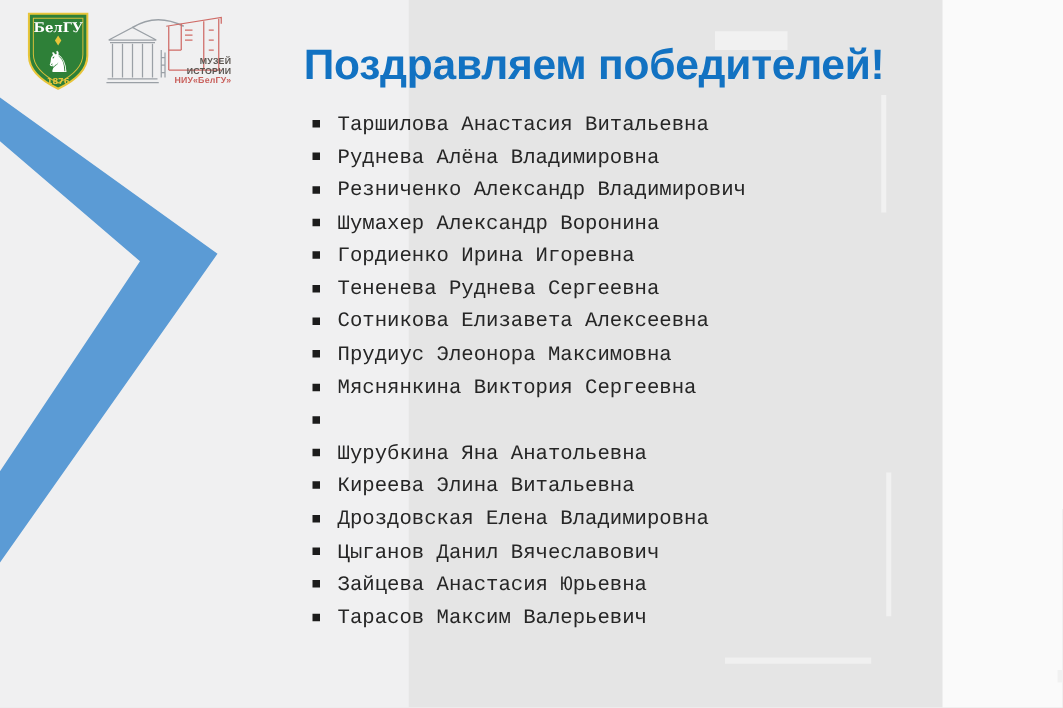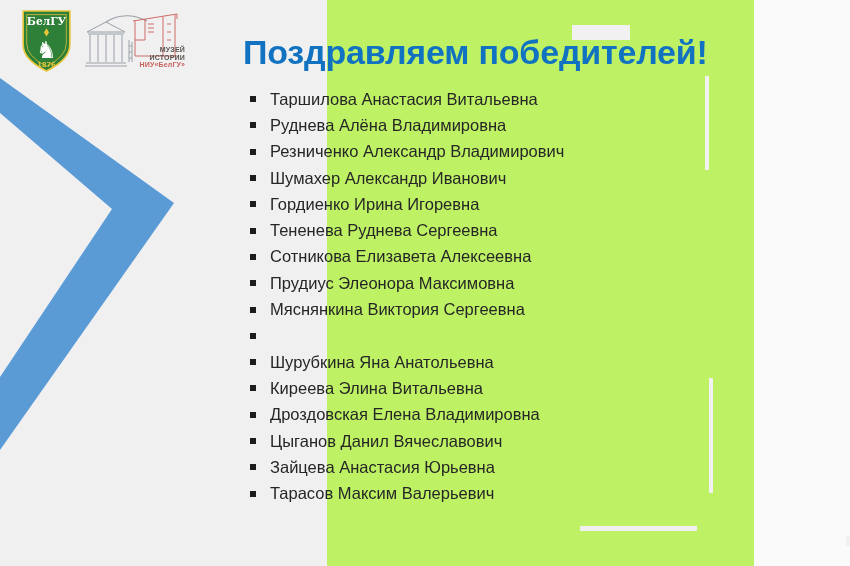--- a/index.html
+++ b/index.html
@@ -3,21 +3,21 @@
 <meta charset="utf-8">
 <style>
   * { margin: 0; padding: 0; box-sizing: border-box; }
   html, body { width: 850px; height: 566px; }
   body { font-family: "Liberation Sans", sans-serif; background: #ffffff; }
 
   #slide {
     position: relative;
     width: 850px;
     height: 566px;
-    background: #bef264;
+    background: #e5e5e5;
     overflow: hidden;
   }
 
   .gray-panel {
     position: absolute;
     left: 0; top: 0;
     width: 327px; height: 566px;
     background: #f0f0f1;
   }
 
@@ -92,20 +92,21 @@
   }
   .bullet {
     width: 6px; height: 6px;
     background: #1c1c1c;
     margin-right: 14px;
     flex: none;
   }
   .winner-name {
     font-size: 16.5px;
     color: #262626;
+    font-family: Liberation Mono, monospace;
   }
 </style>
 </head>
 <body>
 
 <div id="slide">
 
   <div class="gray-panel"></div>
   <div class="right-band"></div>
 
@@ -165,21 +166,21 @@
   <li>
       <span class="bullet"></span>
       <span class="winner-name">Руднева Алёна Владимировна</span>
     </li>
       <li>
       <span class="bullet"></span>
       <span class="winner-name">Резниченко Александр Владимирович</span>
     </li>
       <li>
       <span class="bullet"></span>
-      <span class="winner-name">Шумахер Александр Иванович</span>
+      <span class="winner-name">Шумахер Александр Воронина</span>
     </li>
       <li>
       <span class="bullet"></span>
       <span class="winner-name">Гордиенко Ирина Игоревна</span>
     </li>
       <li>
       <span class="bullet"></span>
       <span class="winner-name">Тененева Руднева Сергеевна</span>
     </li>
       <li>

